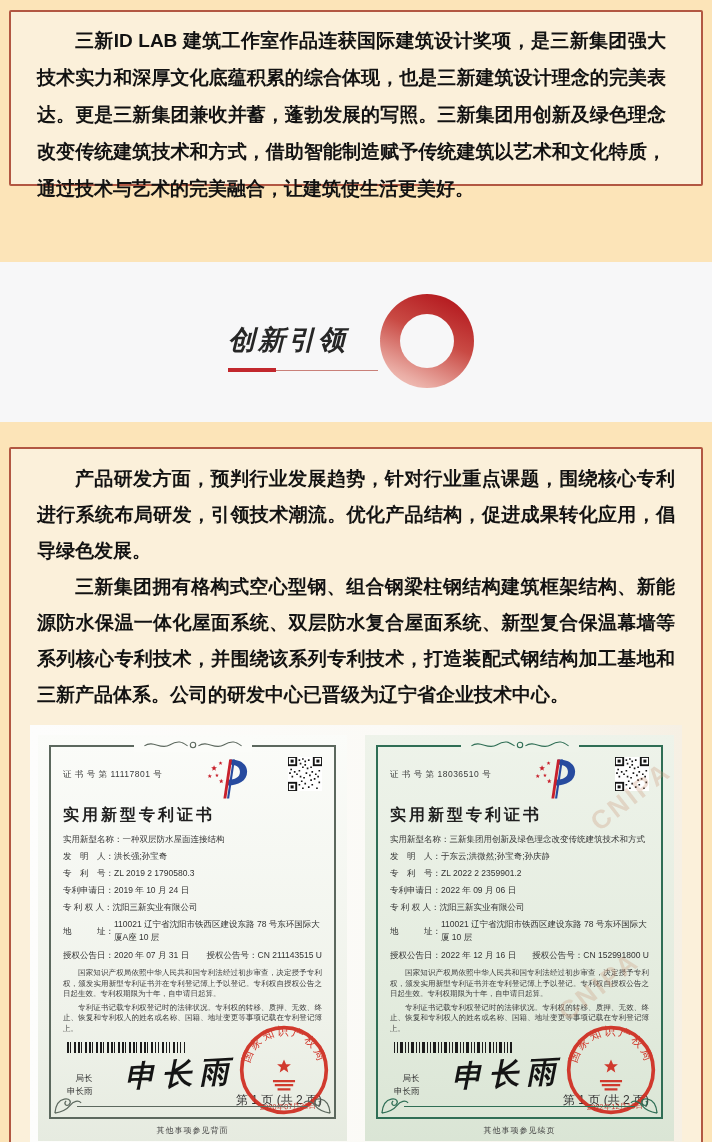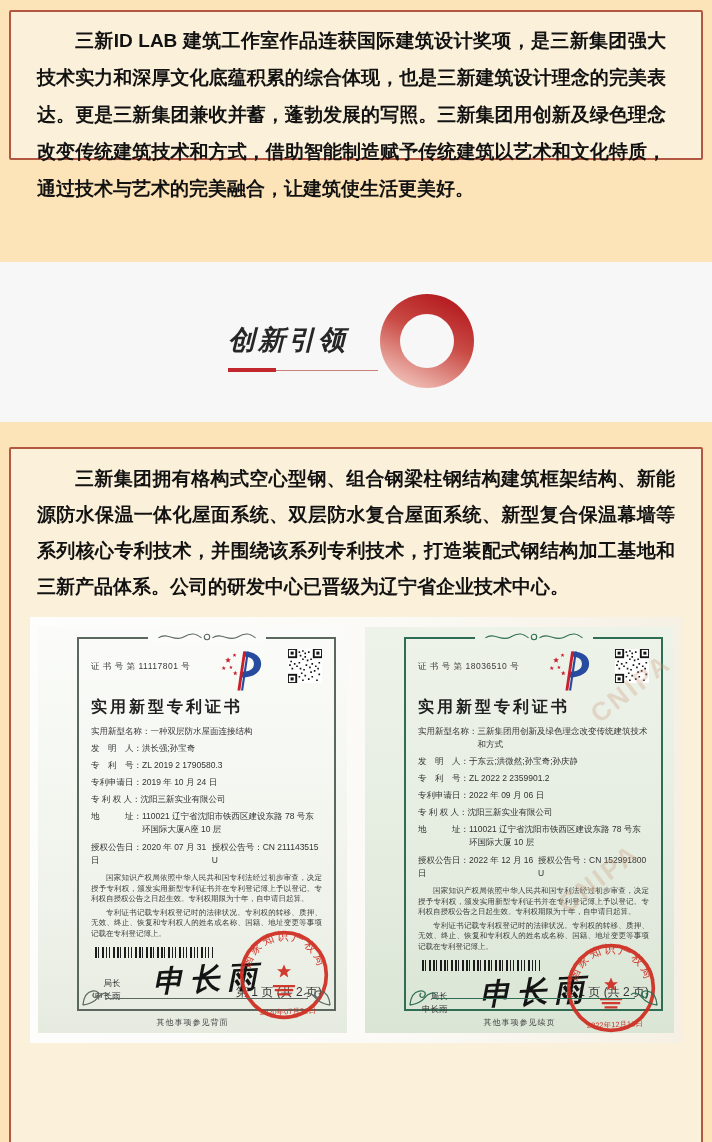--- a/index.html
+++ b/index.html
@@ -9,21 +9,21 @@
     --seal-red:#cf2b1f;
   }
   html,body{margin:0;padding:0;}
   body{font-family:"Liberation Sans","DejaVu Sans",sans-serif;color:var(--ink,#161616);}
   .page{position:relative;width:712px;height:1142px;overflow:hidden;background:var(--page-bg,#fce4b8);}
 
   
   .band-top{position:relative;height:262px;}
   .callout{box-sizing:border-box;position:absolute;left:9px;width:694px;
     background:var(--panel-bg,#fbf0da);border:2px solid var(--panel-border,#b25742);border-radius:2px;}
-  .callout-intro{top:10px;height:150px;padding:10px 35px 0 26px;}
+  .callout-intro{top:10px;height:176px;padding:10px 35px 0 26px;}
   .body-par{margin:0;font-size:19px;font-weight:700;line-height:37px;text-align:justify;text-indent:2em;color:#121212;}
 
   
   .band-mid{position:relative;height:160px;background:var(--band-bg,#f7f7f8);}
   .headline{position:absolute;left:228px;top:60px;margin:0;font-size:27px;font-weight:700;
     font-style:italic;letter-spacing:3px;color:#262626;z-index:1;white-space:nowrap;}
   .headline-rule{position:absolute;left:228px;top:106px;width:150px;display:flex;align-items:center;z-index:1;}
   .rule-thick{width:48px;height:4px;background:var(--accent,#c2272d);}
   .rule-thin{flex:1;height:1px;background:#c98079;}
   .ring{position:absolute;left:380px;top:32px;width:94px;height:94px;border-radius:50%;z-index:2;
@@ -36,35 +36,35 @@
   .callout-rnd .body-par{line-height:36px;}
 
   
   .photo{box-sizing:border-box;margin:12px -7px 0 -7px;height:426px;padding:10px 8px;
     background:linear-gradient(90deg,#fdfdfc 0%,#fbfaf6 55%,#f6f0e4 100%);
     display:flex;gap:18px;position:relative;}
   .cert{position:relative;flex:1;box-sizing:border-box;padding:10px 11px 2px 11px;}
   .cert-left-paper{background:linear-gradient(180deg,#fbfcf9,#eff2ea 70%,#e6ebe0);}
   .cert-right-paper{background:linear-gradient(180deg,#eef3ea,#e4ecdf 60%,#dae5d5);}
   .cert-frame{position:relative;box-sizing:border-box;height:374px;border:2px solid var(--fr);
-    padding:4px 12px 6px 12px;display:flex;flex-direction:column;background:transparent;margin-left:28px;}
+    padding:4px 12px 6px 12px;display:flex;flex-direction:column;background:transparent;}
   .cert-l .cert-frame{--fr:var(--frame-left,#5c685e);}
   .cert-r .cert-frame{--fr:var(--frame-right,#2f6e55);}
 
   .ornament{position:absolute;top:-9px;left:50%;transform:translateX(-50%);padding:0 5px;line-height:0;}
   .cert-l .ornament{background:#fbfcf9;}
   .cert-r .ornament{background:#eef3ea;}
 
   .cert-head{display:flex;justify-content:space-between;align-items:flex-start;height:44px;margin-top:6px;}
   .cert-no{font-size:8.5px;letter-spacing:.5px;color:#3a3a3a;margin-top:12px;white-space:nowrap;}
   .cnipa-logo{line-height:0;margin-left:4px;}
   .qr{line-height:0;}
   .cert-title{margin:4px 0 7px 0;font-family:"Liberation Serif","DejaVu Serif",serif;
     font-size:16px;font-weight:700;letter-spacing:3px;color:#1f1f1f;}
-  .cert-line{display:flex;font-size:8.5px;line-height:13px;margin:0 0 4px 0;color:#333;}
+  .cert-line{display:flex;font-size:8.5px;line-height:13px;margin:0 0 4px 0;color:#333;align-items:center;}
   .cert-line .lbl{white-space:nowrap;}
   .cert-line .val{flex:1;}
   .grant-line{display:flex;justify-content:space-between;font-size:8.5px;line-height:13px;margin:1px 0 3px 0;color:#333;}
   .legal{margin:3px 0 0 0;font-size:7.5px;line-height:10.5px;text-align:justify;text-indent:2em;color:#3c3c3c;}
   .cert-sign{position:relative;height:74px;margin-top:4px;}
   .barcode{position:absolute;left:4px;top:4px;width:118px;height:11px;
     background:repeating-linear-gradient(90deg,#1c1c1c 0 1.5px,transparent 1.5px 3px,#1c1c1c 3px 4px,transparent 4px 6.5px,#1c1c1c 6.5px 9px,transparent 9px 11px);}
   .director{position:absolute;left:4px;top:34px;font-size:8.5px;line-height:13px;color:#333;text-align:right;}
   .signature{position:absolute;left:62px;top:16px;font-size:30px;font-style:italic;font-weight:600;
     letter-spacing:7px;color:#141414;transform:rotate(-3deg);white-space:nowrap;}
@@ -98,20 +98,21 @@
       <span class="rule-thick"></span>
       <span class="rule-thin"></span>
     </div>
     <div class="ring">
       <div class="ring-hole"></div>
     </div>
   </section>
 
   <section class="band-bottom">
     <div class="callout callout-rnd">
+      <p class="body-par">产品研发方面，预判行业发展趋势，针对行业重点课题，围绕核心专利进行系统布局研发，引领技术潮流。优化产品结构，促进成果转化应用，倡导绿色发展。</p>
       <p class="body-par">三新集团拥有格构式空心型钢、组合钢梁柱钢结构建筑框架结构、新能源防水保温一体化屋面系统、双层防水复合屋面系统、新型复合保温幕墙等系列核心专利技术，并围绕该系列专利技术，打造装配式钢结构加工基地和三新产品体系。公司的研发中心已晋级为辽宁省企业技术中心。</p>
 
       <div class="photo">
 
         <figure class="cert cert-l cert-left-paper" style="margin:0;">
           <div class="cert-frame">
             <span class="ornament">
               <svg width="108" height="14" viewBox="0 0 120 14">
                   <g fill="none" stroke="#5c685e" stroke-width="1.2">
                     <path d="M6 8 C16 1 24 13 34 7 S48 4 54 8"></path>

